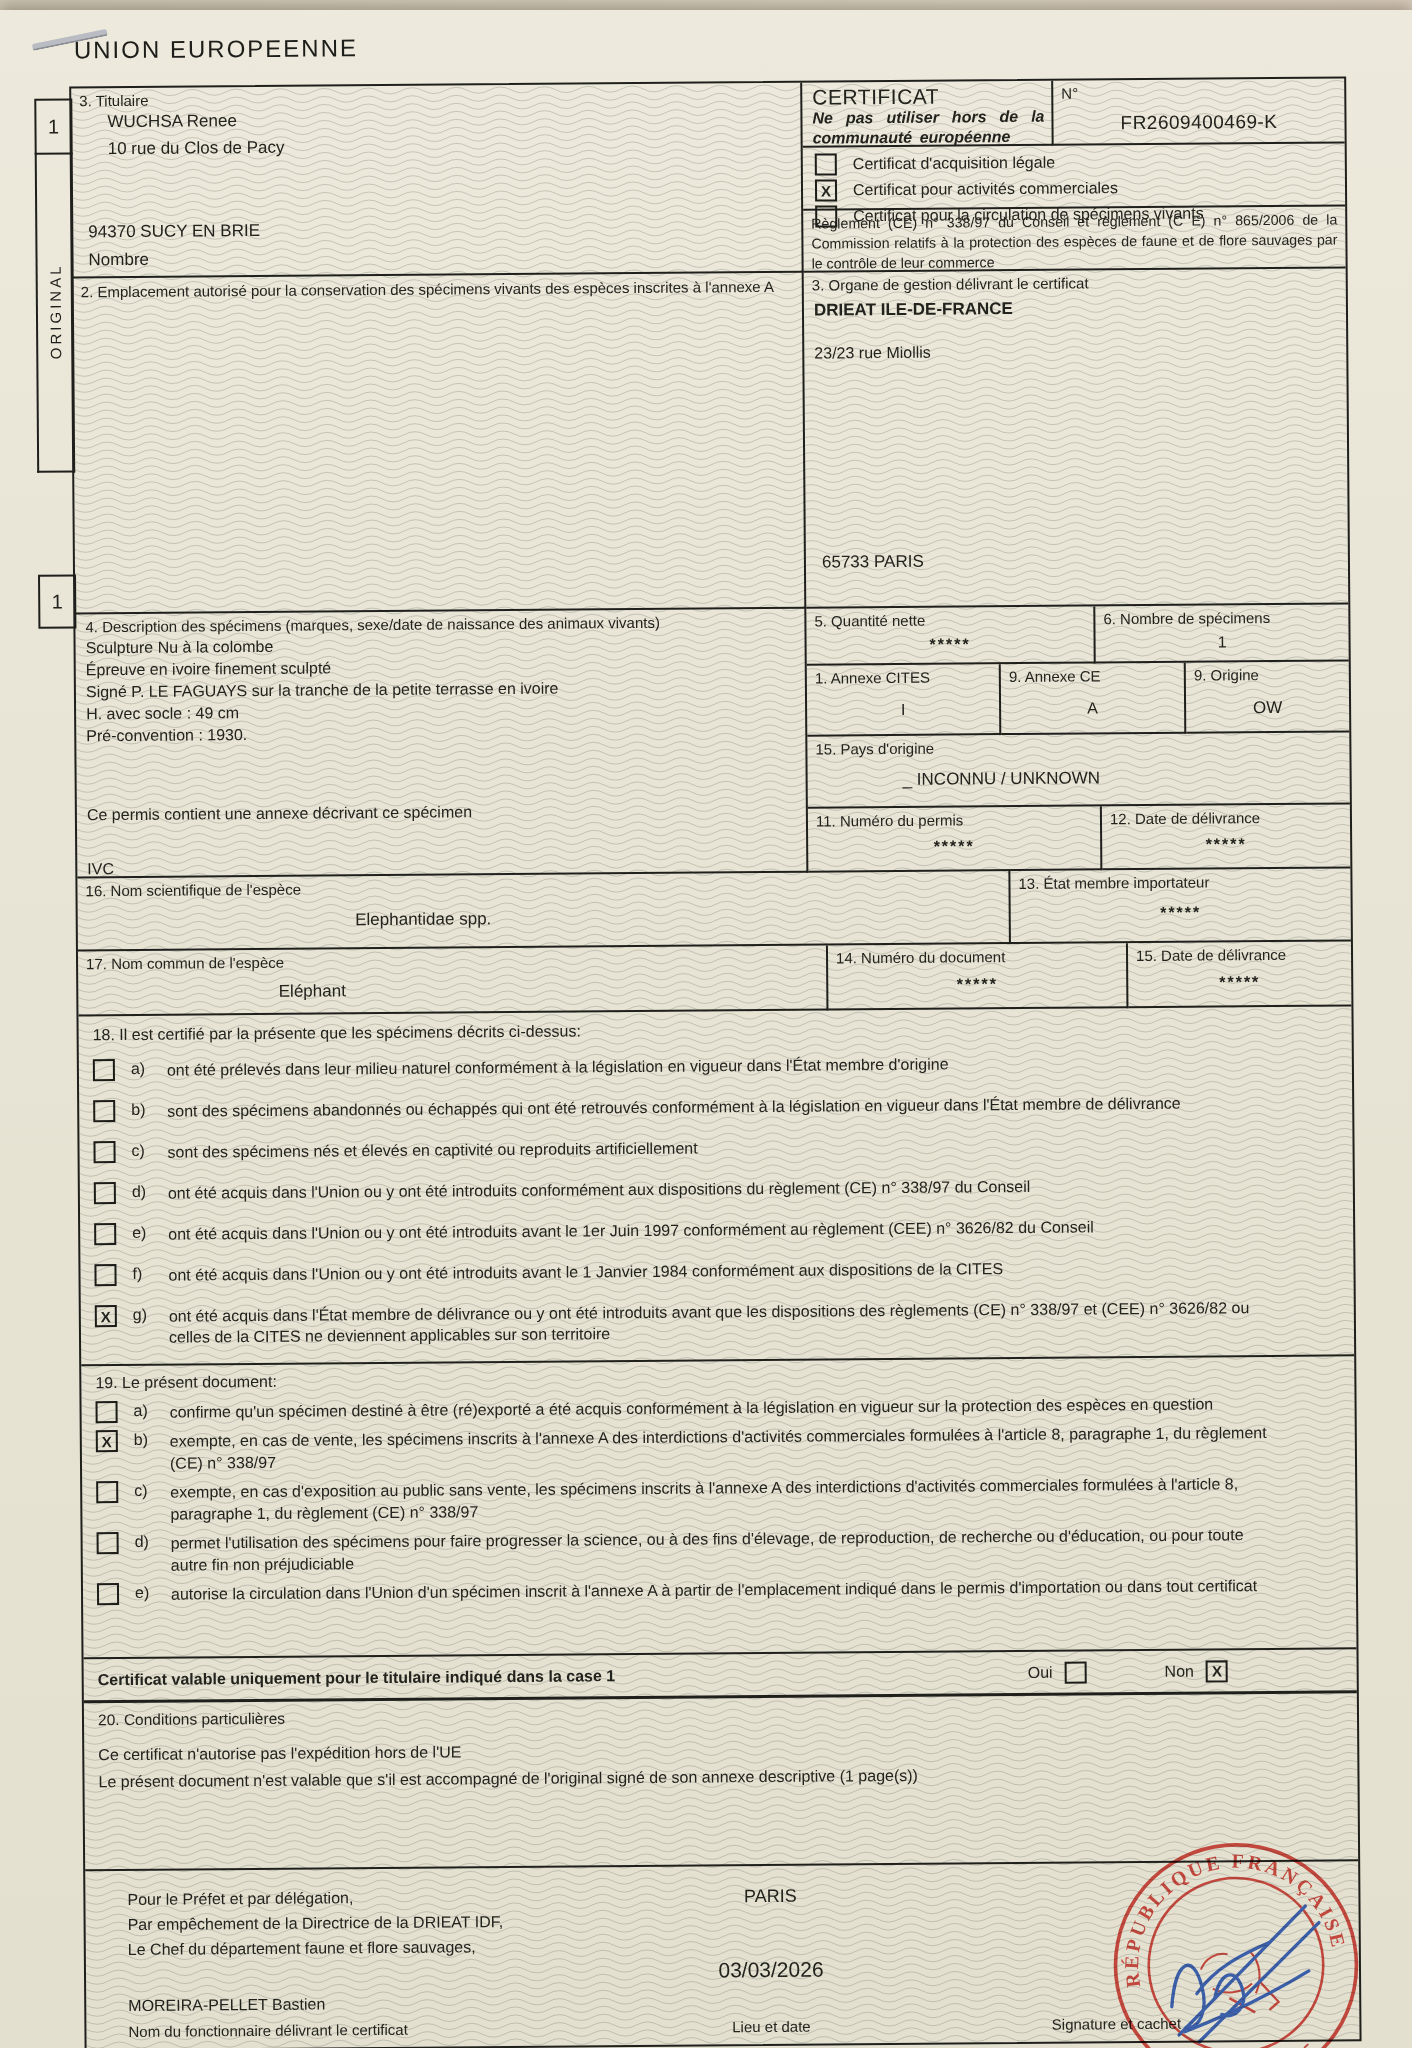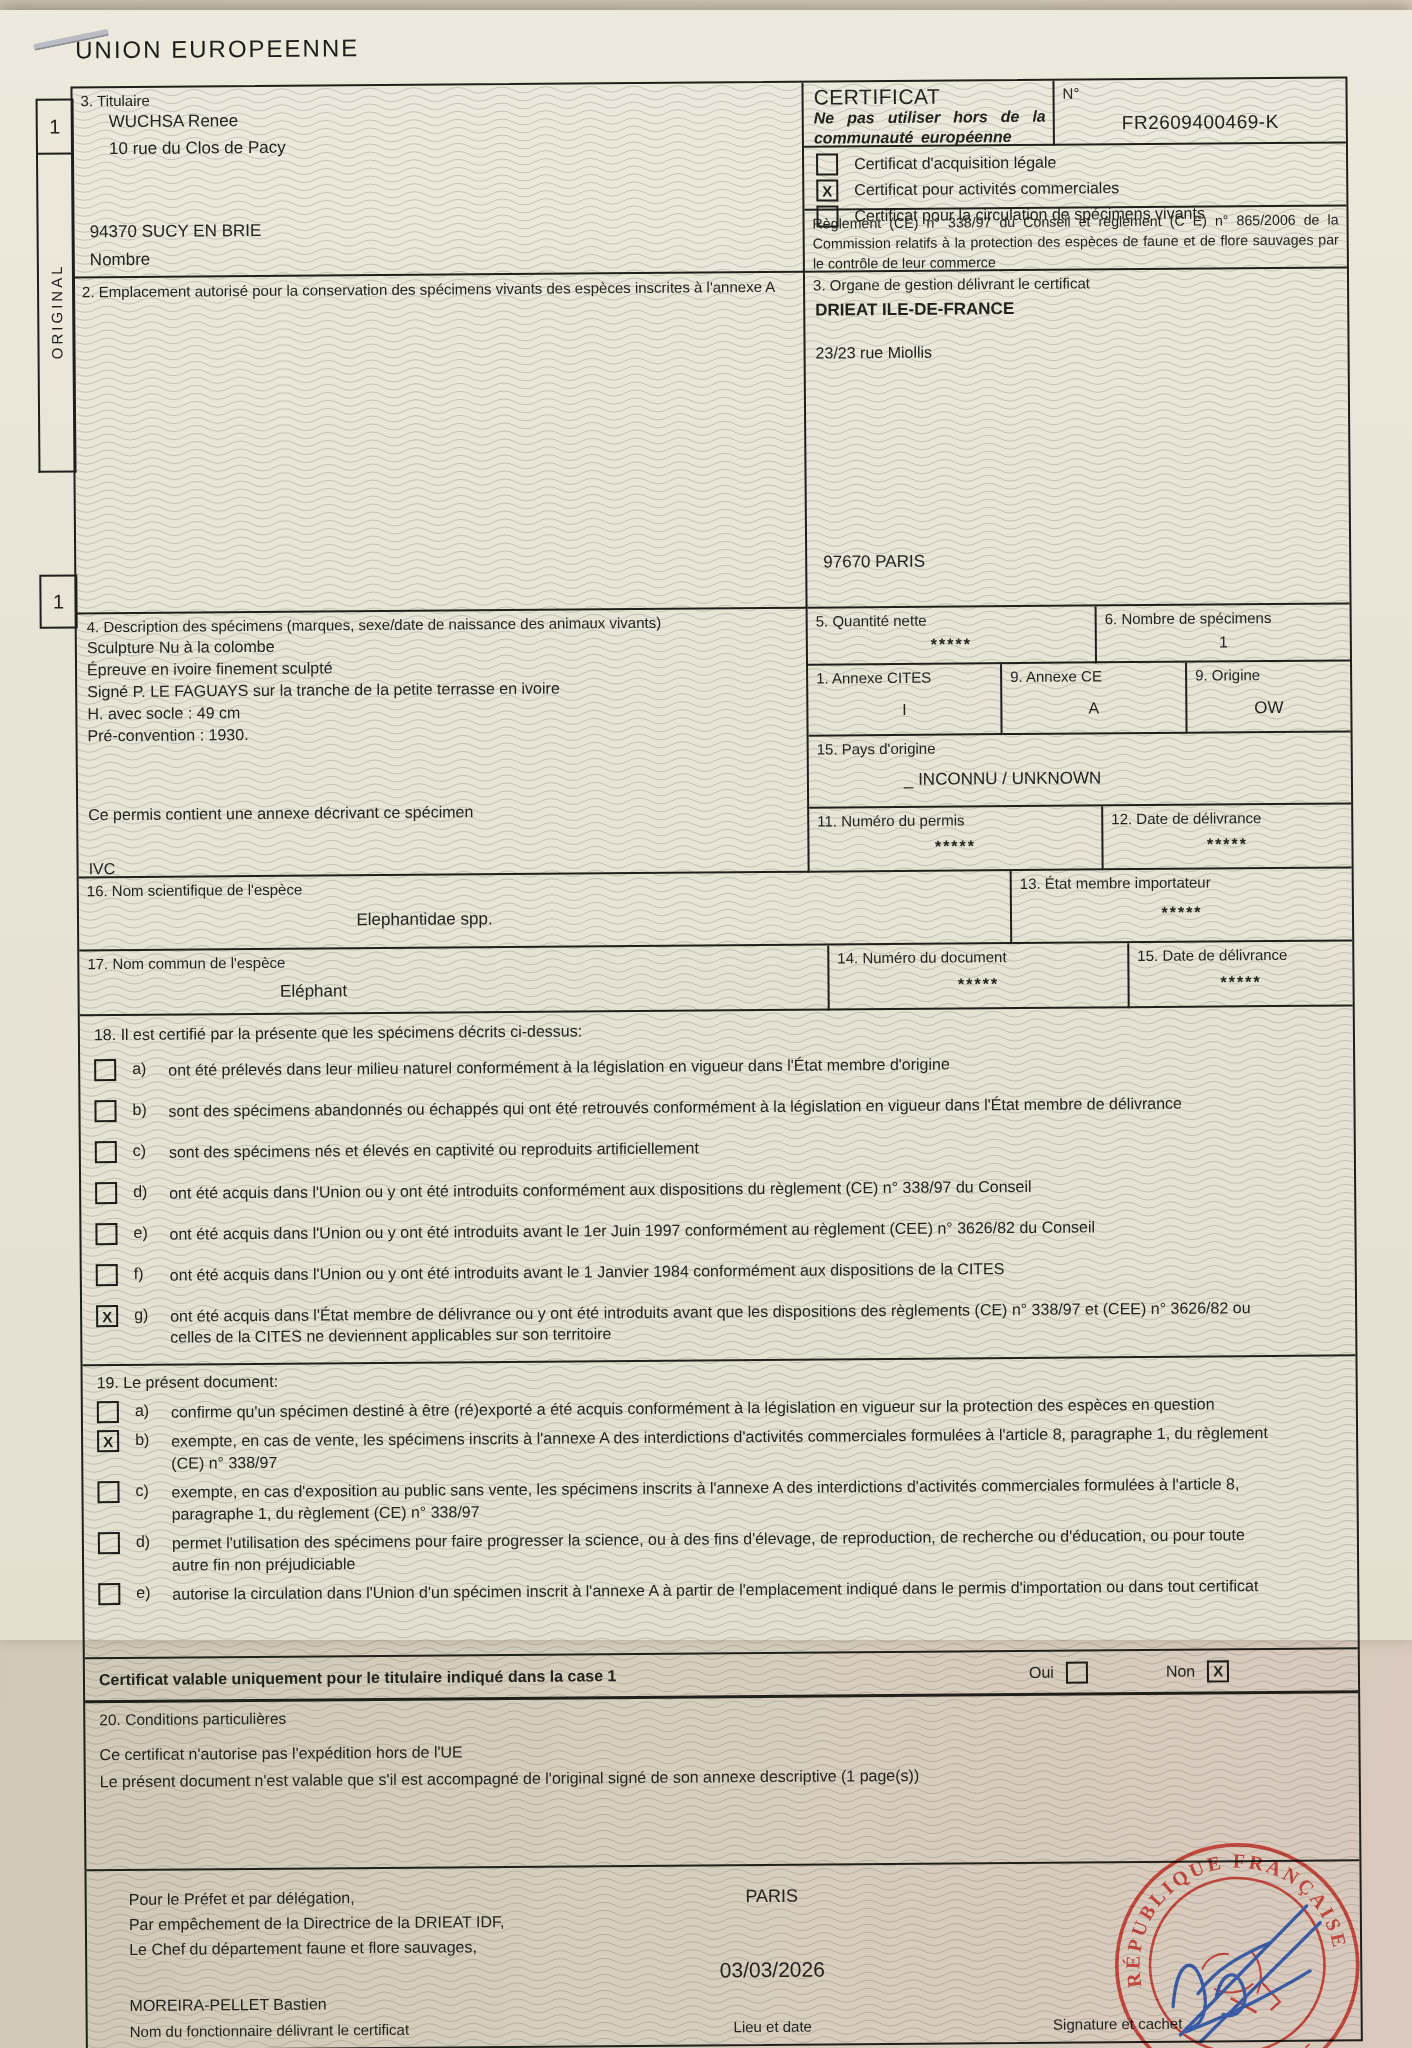--- a/index.html
+++ b/index.html
@@ -1,19 +1,19 @@
 <!DOCTYPE html>
 <html><head>
 <meta charset="utf-8">
 <style>
   html,body{margin:0;padding:0;}
   body{font-family:"Liberation Sans",sans-serif;color:#23231e;background:#c9c2b0;}
   .page{position:relative;width:1412px;height:2048px;overflow:hidden;
         background:linear-gradient(100deg,#cdc6b4,#d6cfbd 55%,#d9c8bd);}
-  .sheet{position:absolute;left:0;top:10px;width:1412px;height:1630px;
+  .sheet{position:absolute;left:0;top:10px;width:1412px;height:2038px;
          background:linear-gradient(180deg,#edeadd 0%,#e8e5d6 35%,#e3e0d0 100%);
          box-shadow:0 -4px 14px rgba(60,45,30,.35);}
   .doc{position:absolute;inset:0;transform:rotate(-0.45deg);transform-origin:45% 40%;}
   .staple{position:absolute;left:38px;top:22px;width:76px;height:5px;background:#b9bcc2;
           border-bottom:2px solid #8b8e94;transform:rotate(-11deg);border-radius:2px;}
   .doc-title{position:absolute;left:80px;top:22px;font-size:24px;letter-spacing:2px;color:#1d1d19;}
   
   .m-box{position:absolute;left:40px;width:34px;border:2px solid #1f1f1c;
          display:flex;align-items:center;justify-content:center;font-size:20px;}
   .m-strip{position:absolute;left:40px;top:138px;width:34px;height:318px;border:2px solid #1f1f1c;border-top:none;
@@ -125,21 +125,21 @@
     </div>
 
     <div class="cell br bb" style="left:0;top:190px;width:731px;height:336px;">
       <div class="lbl-wrap">2. Emplacement autorisé pour la conservation des spécimens vivants des espèces inscrites à l'annexe A</div>
     </div>
 
     <div class="cell bb" style="left:731px;top:190px;width:542px;height:336px;">
       <div class="lbl">3. Organe de gestion délivrant le certificat</div>
       <div class="abs" style="left:10px;top:28px;font-size:17px;font-weight:bold;">DRIEAT ILE-DE-FRANCE</div>
       <div class="abs val" style="left:10px;top:72px;">23/23 rue Miollis</div>
-      <div class="abs val" style="left:16px;top:280px;font-size:17px;">97670 PARIS</div>
+      <div class="abs val" style="left:16px;top:280px;font-size:17px;">65733 PARIS</div>
     </div>
 
     <div class="cell br bb" style="left:0;top:526px;width:731px;height:264px;padding:4px 10px;">
       <div style="font-size:15px;">4. Description des spécimens (marques, sexe/date de naissance des animaux vivants)</div>
       <div class="val" style="line-height:22px;margin-top:2px;">Sculpture Nu à la colombe</div>
       <div class="val" style="line-height:22px;">Épreuve en ivoire finement sculpté</div>
       <div class="val" style="line-height:22px;">Signé P. LE FAGUAYS sur la tranche de la petite terrasse en ivoire</div>
       <div class="val" style="line-height:22px;">H. avec socle : 49 cm</div>
       <div class="val" style="line-height:22px;">Pré-convention : 1930.</div>
       <div class="abs val" style="left:10px;top:192px;">Ce permis contient une annexe décrivant ce spécimen</div>

